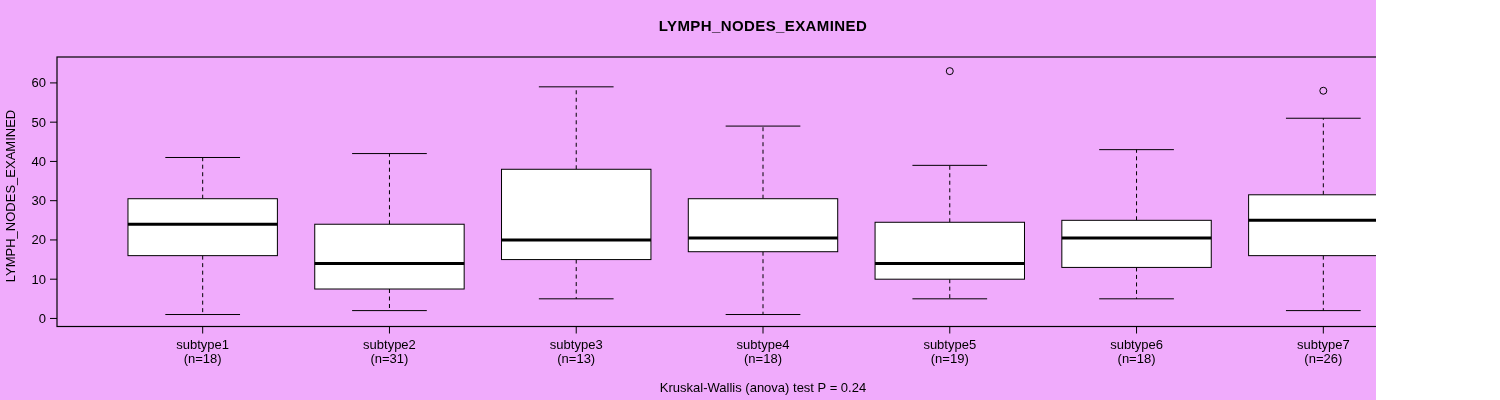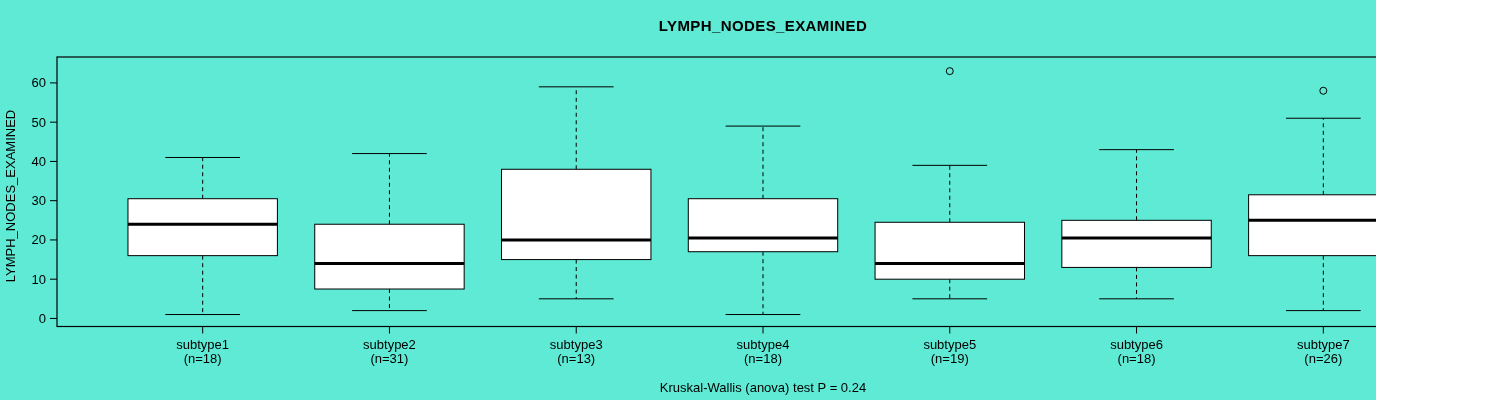--- a/index.html
+++ b/index.html
@@ -1,16 +1,16 @@
 <!DOCTYPE html>
 <html><head>
 <meta charset="utf-8">
 <style>
   html,body{margin:0;padding:0;background:#ffffff;}
-  #fig{position:relative;width:1376px;height:400px;background:#5eead4;overflow:hidden;}
+  #fig{position:relative;width:1376px;height:400px;background:#f0abfc;overflow:hidden;}
   svg{display:block;}
   svg text{font-family:"Liberation Sans","DejaVu Sans",sans-serif;fill:#000000;}
   .title{font-size:15px;font-weight:bold;letter-spacing:.4px;}
   .lab{font-size:13px;}
 </style>
 </head>
 <body>
 
 <div id="fig">
   <svg id="chart" width="1500" height="400" viewBox="0 0 1500 400">

